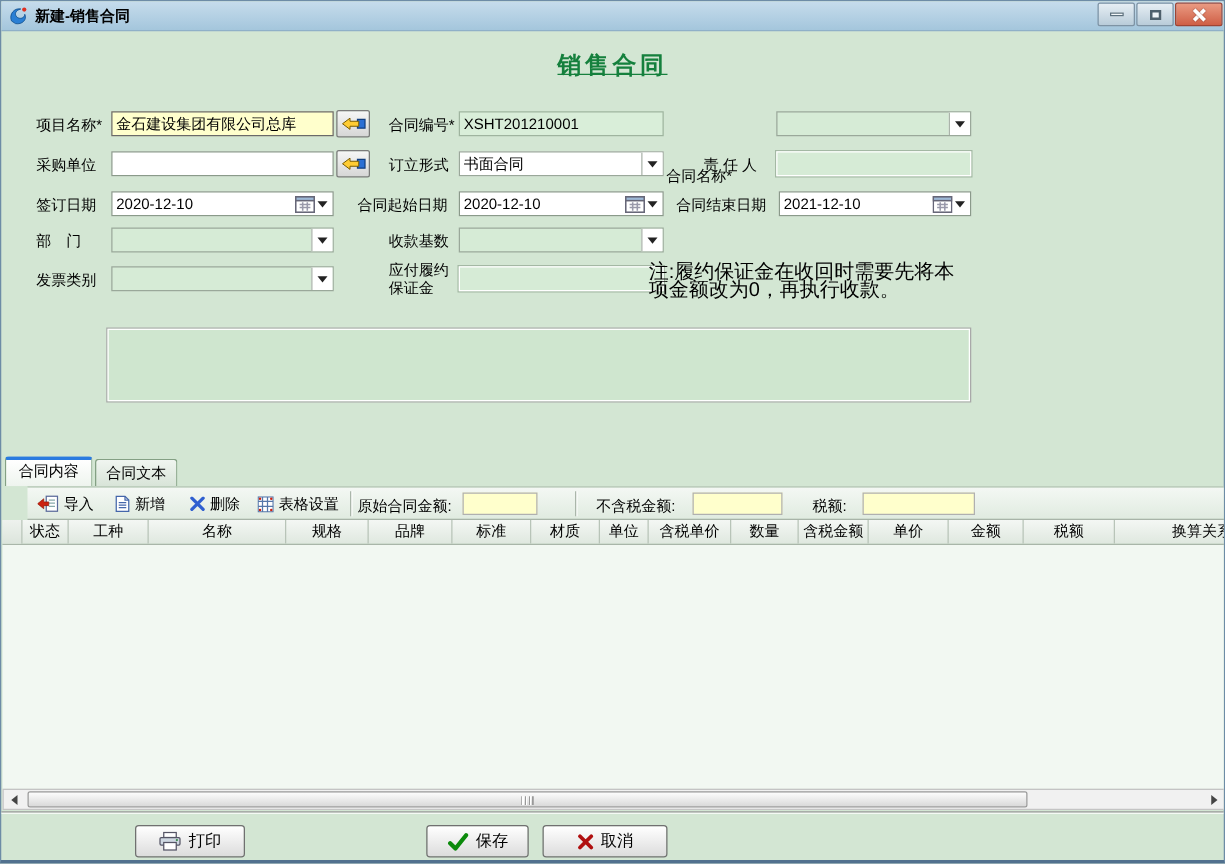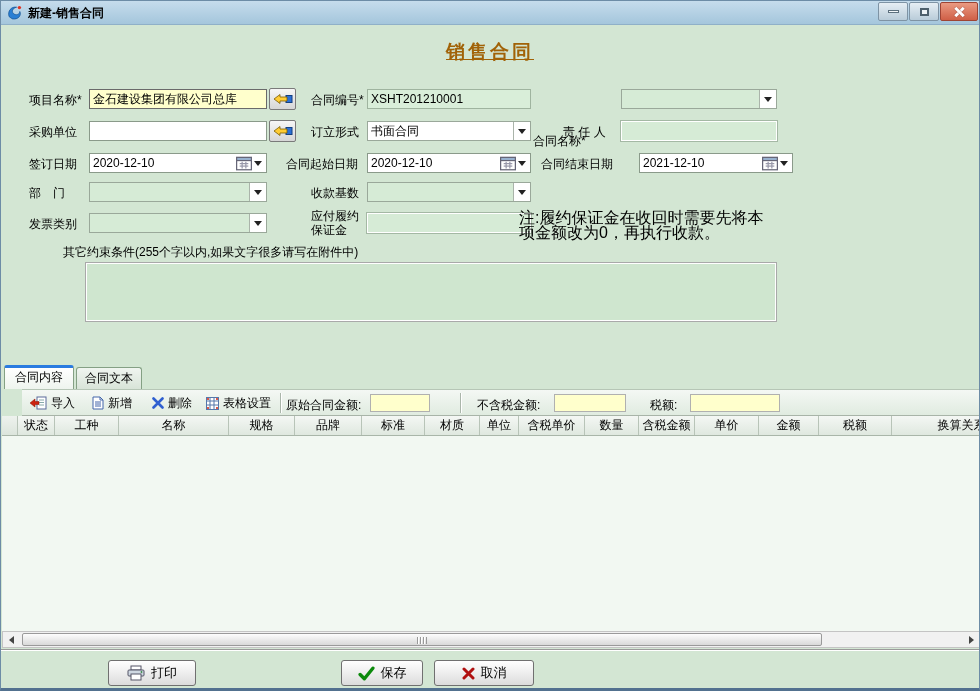--- a/index.html
+++ b/index.html
@@ -21,21 +21,21 @@
   .wbtn.close { left:939px; width:38px; background:linear-gradient(#ea9a82,#cf5f46); border-color:#9e4434; }
   .glyph-min { width:11px; height:3px; background:#f4f8fa; border:1px solid #5c707e; }
   .glyph-max { width:9px; height:8px; border:2px solid #4e606c; background:#eef3f6; }
   .glyph-close { position:relative; width:12px; height:12px; }
   .glyph-close::before, .glyph-close::after { content:""; position:absolute; left:5px; top:0;
       width:3px; height:12px; background:#fff; box-shadow:0 0 1px #7c2a1c; }
   .glyph-close::before { transform:rotate(45deg);} .glyph-close::after { transform:rotate(-45deg);}
 
   
   .page-title { position:absolute; left:0; top:38px; width:100%; text-align:center;
-                font-size:19px; font-weight:bold; letter-spacing:3px; color:#a16207;
+                font-size:19px; font-weight:bold; letter-spacing:3px; color:#15803d;
                 text-decoration:underline; }
   .lbl { position:absolute; height:16px; line-height:16px; white-space:nowrap; }
   .fld { position:absolute; height:20px; line-height:18px; padding:0 3px; font-size:12px;
          white-space:nowrap; overflow:hidden; }
   .in-yellow { background:#ffffcc; border:1px solid #6a6a6a; }
   .in-white  { background:#fff; border:1px solid #8a9a8a; }
   .in-green  { background:#d6ebd6; border:1px solid #fff; box-shadow:0 0 0 1px #a4b8a4; }
   .in-green2 { background:#d9eed9; border:1px solid #9fb49f; }
 
   .select { position:absolute; height:20px; border:1px solid #9aa89a; display:flex; cursor:pointer; }
@@ -194,21 +194,21 @@
       <g stroke="#99a">
           <line x1="3" y1="6.5" x2="10" y2="6.5"></line>
           <line x1="3" y1="8.5" x2="10" y2="8.5"></line>
           <line x1="5" y1="5" x2="5" y2="10.5"></line>
           <line x1="8" y1="5" x2="8" y2="10.5"></line>
         </g>
     </svg>
     <span class="tri-down" style="margin-right:4px;"></span>
   </div>
   <span class="lbl" style="left:540px;top:155px;">合同结束日期</span>
-  <div class="datefield" style="left:622px;top:152px;width:154px;margin-left:16px;">
+  <div class="datefield" style="left:622px;top:152px;width:154px;">
     <span class="val">2021-12-10</span>
     <svg class="cal-btn" viewBox="0 0 13 12">
       <rect x="0.5" y="1.5" width="12" height="10" fill="#fff" stroke="#667"></rect>
       <rect x="0.5" y="1.5" width="12" height="2.5" fill="#9db8d6" stroke="#667"></rect>
       <g stroke="#99a">
           <line x1="3" y1="6.5" x2="10" y2="6.5"></line>
           <line x1="3" y1="8.5" x2="10" y2="8.5"></line>
           <line x1="5" y1="5" x2="5" y2="10.5"></line>
           <line x1="8" y1="5" x2="8" y2="10.5"></line>
         </g>
@@ -235,21 +235,20 @@
   <div class="select sel-green" style="left:88px;top:212px;width:178px;">
     <span class="val"></span>
     <span class="dd-btn">
         <span class="tri-down"></span>
       </span>
   </div>
   <span class="lbl" style="left:310px;top:208px;width:52px;white-space:normal;line-height:14px;height:auto;">应付履约保证金</span>
   <input class="fld in-green" style="left: 366px; top: 212px; width: 164px;" value="">
   <div class="note">注:履约保证金在收回时需要先将本项金额改为0，再执行收款。</div>
 
-  <span class="lbl" style="left:62px;top:243px;">其它约束条件(255个字以内,如果文字很多请写在附件中)</span>
   <div class="memo"></div>
 
   <div class="tab tab-active"><span>合同内容</span></div>
   <div class="tab tab-idle"><span>合同文本</span></div>
 
   <div class="toolbar">
     <div class="tbtn" style="left:6px;">
       <svg width="17" height="14" viewBox="0 0 17 14">
         <rect x="7" y="1" width="9" height="12" fill="#fff" stroke="#5a6a9a"></rect>
         <line x1="9" y1="4" x2="14" y2="4" stroke="#8aa"></line>

